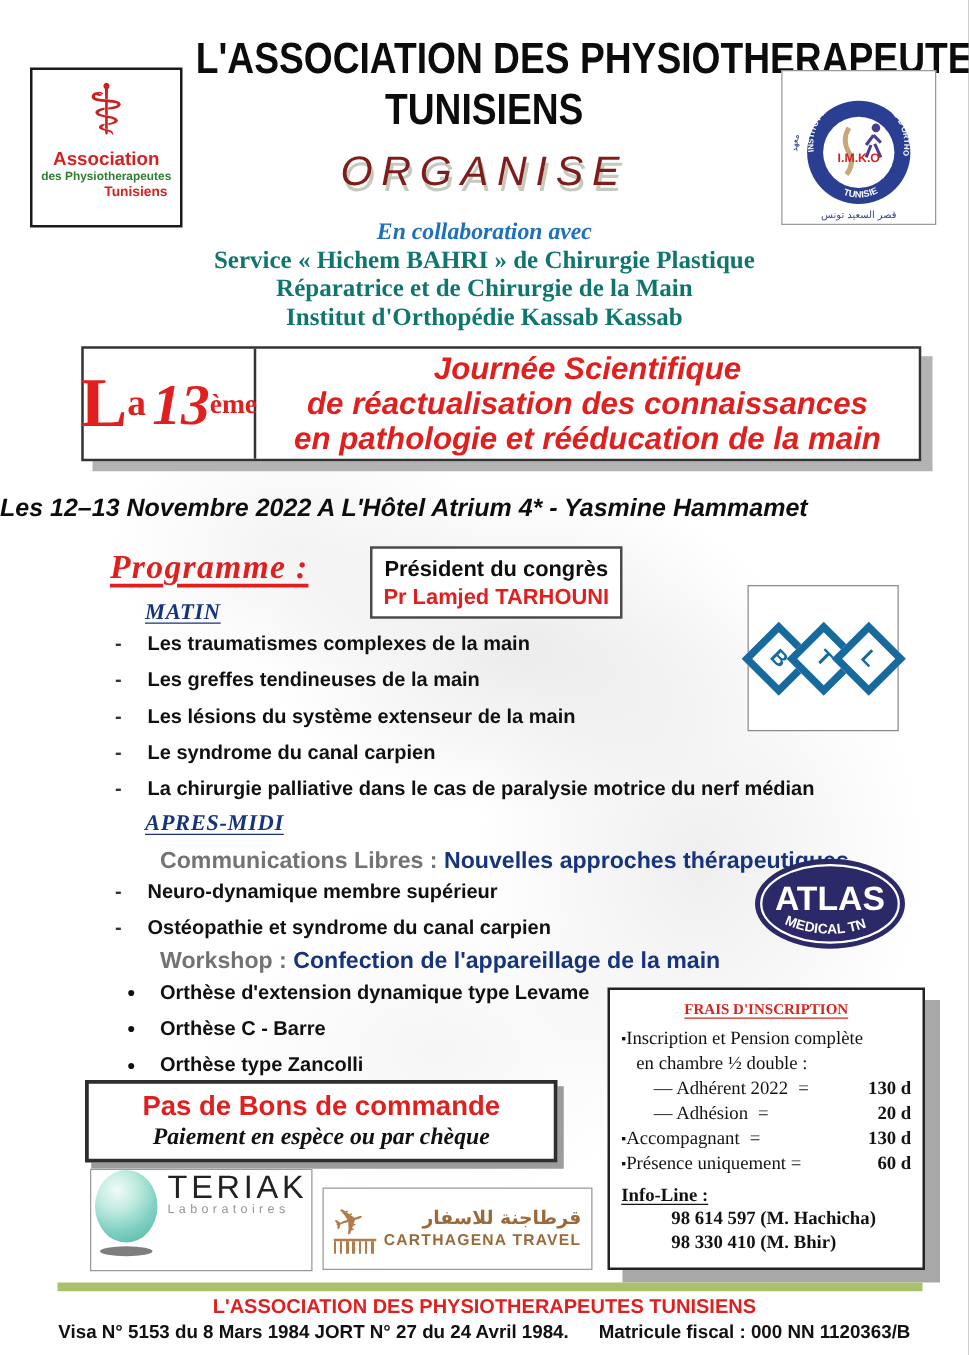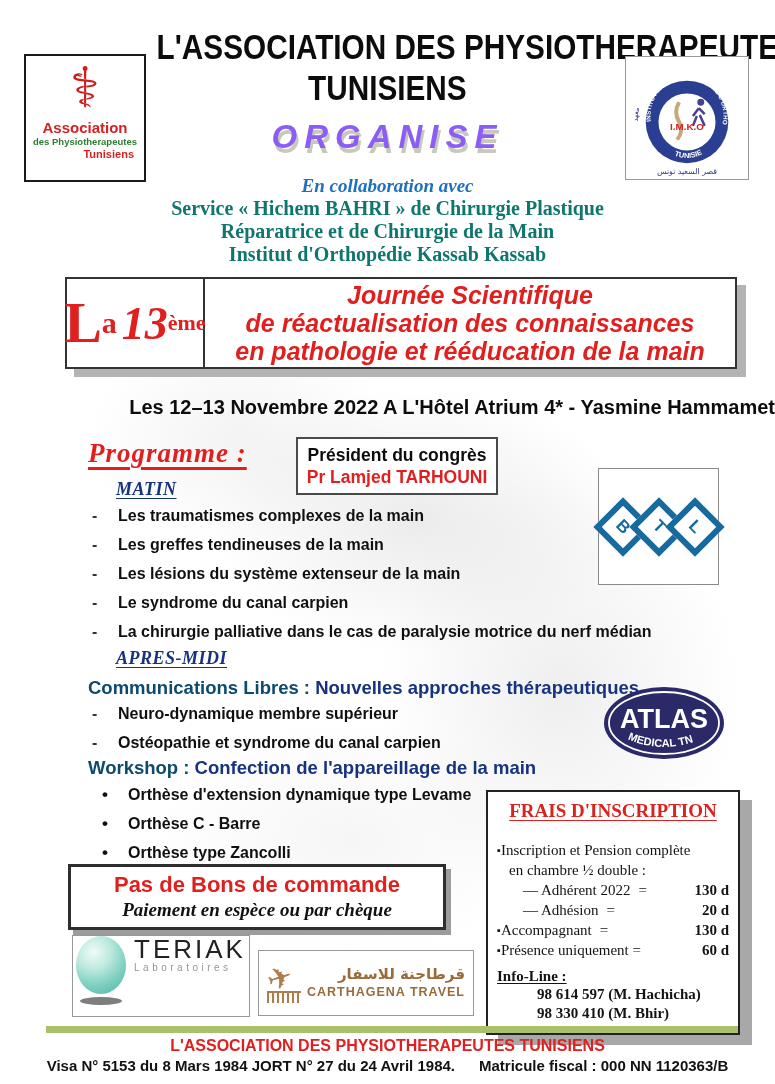--- a/index.html
+++ b/index.html
@@ -9,22 +9,22 @@
   .watermark{position:absolute;inset:0;pointer-events:none;
     background:
       radial-gradient(ellipse 300px 190px at 420px 520px, rgba(185,185,185,.28), transparent 70%),
       radial-gradient(ellipse 250px 300px at 560px 690px, rgba(190,190,190,.25), transparent 72%),
       radial-gradient(ellipse 220px 150px at 240px 440px, rgba(200,200,200,.22), transparent 70%),
       radial-gradient(ellipse 260px 160px at 350px 840px, rgba(205,205,205,.18), transparent 75%);}
   .abs{position:absolute;}
   
   .main-title{left:100px;right:100px;top:26px;text-align:center;color:#0c0c0c;font-weight:bold;}
   .main-title .tline{display:inline-block;transform:scaleX(.85);font-size:35px;line-height:41px;letter-spacing:0px;white-space:nowrap;}
-  .organise{left:0;right:0;top:118px;text-align:center;font-size:33px;font-style:italic;font-weight:bold;
-            color:#8b5cf6;letter-spacing:7px;text-shadow:2px 5px 0 rgba(150,158,135,.55);}
+  .organise{left:0;right:0;top:118px;text-align:center;font-size:33px;font-style:italic;font-weight:normal;
+            color:#7f1d1d;letter-spacing:7px;text-shadow:2px 5px 0 rgba(150,158,135,.55);}
   .assoc-logo{left:24px;top:54px;width:118px;height:124px;border:2px solid #1a1a1a;background:#fff;
               display:flex;flex-direction:column;align-items:center;justify-content:flex-start;}
   .caduceus{font-size:56px;line-height:64px;color:#cc2020;}
   .assoc-l1{font-size:15px;font-weight:bold;color:#d42222;line-height:16px;}
   .assoc-l2{font-size:9.5px;font-weight:bold;color:#2e7d32;line-height:12px;}
   .assoc-l3{font-size:11px;font-weight:bold;color:#d42222;line-height:13px;align-self:flex-end;margin-right:10px;}
   .imko-logo{right:26px;top:56px;width:122px;height:122px;border:1px solid #999;background:#fff;
              display:flex;align-items:center;justify-content:center;}
   
   .collab-intro{left:0;right:0;top:175px;text-align:center;font-family:"Liberation Serif",serif;
@@ -35,21 +35,21 @@
   .banner{left:65px;top:277px;width:668px;height:88px;background:#fff;border:2px solid #333;
           box-shadow:9px 8px 0 #b3b3b3;display:flex;}
   .banner-left{width:136px;border-right:2px solid #333;display:flex;align-items:center;justify-content:center;
                color:#e01f1f;font-family:"Liberation Serif",serif;font-weight:bold;}
   .ed-big{font-size:56px;line-height:1;}
   .ed-small{font-size:30px;}
   .ed-num{font-size:46px;font-style:italic;margin-left:5px;}
   .ed-sup{font-size:22px;vertical-align:14px;}
   .banner-right{flex:1;display:flex;flex-direction:column;align-items:center;justify-content:center;
                 color:#e01f1f;font-weight:bold;font-style:italic;font-size:25px;line-height:28px;text-align:center;}
-  .date-line{left:0;right:0;top:396px;text-align:right;font-size:20px;font-weight:bold;color:#0d0d0d;}
+  .date-line{left:0;right:0;top:396px;text-align:left;font-size:20px;font-weight:bold;font-style:italic;color:#0d0d0d;}
   
   .prog-heading{left:88px;top:438px;font-family:"Liberation Serif",serif;font-size:27px;font-weight:bold;
                 font-style:italic;color:#e01f1f;text-decoration:underline;text-underline-offset:5px;
                 text-decoration-thickness:3px;letter-spacing:1px;}
   .president-box{left:296px;top:437px;width:198px;height:54px;border:2px solid #4a4a4a;background:#fff;
                  display:flex;flex-direction:column;align-items:center;justify-content:center;line-height:22px;}
   .president-box .p1{font-size:17.5px;font-weight:bold;color:#0d0d0d;}
   .president-box .p2{font-size:17.5px;font-weight:bold;color:#e01f1f;}
   .sub-heading{font-family:"Liberation Serif",serif;font-size:18px;font-weight:bold;font-style:italic;
                color:#16337e;text-decoration:underline;text-underline-offset:3px;letter-spacing:.5px;}
@@ -57,42 +57,42 @@
   .apres-h{left:116px;top:648px;}
   .list{display:flex;flex-direction:column;}
   .dash-item,.dot-item{position:relative;padding-left:28px;font-size:16px;font-weight:bold;color:#101010;
                        margin-bottom:13px;line-height:16px;}
   .dash-item::before{content:"-";position:absolute;left:2px;color:#333;}
   .dot-item::before{content:"•";position:absolute;left:2px;font-size:17px;}
   .matin-list{left:90px;top:508px;width:640px;}
   .comm-list{left:90px;top:706px;width:560px;}
   .ws-list{left:100px;top:787px;width:480px;}
   .label-line{font-size:18.5px;font-weight:bold;}
-  .label-line .red{color:#0c4a6e;}
+  .label-line .red{color:#737373;margin-left:40px;}
   .label-line .blue{color:#16337e;}
   .comm-line{left:88px;top:677px;}
   .ws-line{left:88px;top:757px;}
   
   .btl-box{left:598px;top:468px;width:119px;height:115px;border:1px solid #8a8a8a;background:#fff;
            display:flex;align-items:center;justify-content:center;}
   .btl-row{display:flex;}
   .btl-diamond{width:30px;height:30px;border:6px solid #176a9e;transform:rotate(45deg);margin:0 -3px;
                display:flex;align-items:center;justify-content:center;background:#fff;}
   .btl-diamond span{color:#176a9e;font-weight:bold;font-size:17px;}
   .atlas-box{left:603px;top:686px;width:122px;height:74px;}
   
   .payment-box{left:68px;top:864px;width:372px;height:60px;border:3px solid #2e2e2e;background:#fff;
                box-shadow:5px 5px 0 #9c9c9c;display:flex;flex-direction:column;align-items:center;justify-content:center;}
   .payment-box .l1{font-size:22px;font-weight:bold;color:#e01f1f;line-height:26px;}
   .payment-box .l2{font-family:"Liberation Serif",serif;font-size:19px;font-weight:bold;font-style:italic;color:#111;line-height:24px;}
   
   .fees-box{left:486px;top:790px;width:254px;border:2px solid #222;background:#fff;box-shadow:12px 10px 0 #a8a8a8;
             padding:8px 9px 10px 9px;font-family:"Liberation Serif",serif;color:#131313;box-sizing:border-box;}
-  .fees-title{text-align:center;color:#d8231f;font-weight:bold;font-size:19px;text-decoration:underline;
-              text-underline-offset:3px;margin-bottom:18px;}
+  .fees-title{text-align:center;color:#d8231f;font-weight:bold;font-size:12px;text-decoration:underline;
+              text-underline-offset:3px;margin-bottom:6px;}
   .fee-row{display:flex;font-size:15px;line-height:20px;align-items:flex-end;}
   .fee-row .val{font-weight:bold;margin-left:auto;}
   .fee-row .eq{margin-left:8px;}
   .sq::before{content:"▪  ";font-size:11px;}
   .ind1{padding-left:12px;}
   .ind2{padding-left:26px;}
   .dash-pre::before{content:"—  ";}
   .infoline{font-size:15px;font-weight:bold;text-decoration:underline;text-underline-offset:2px;margin-top:8px;}
   .phone{font-size:15px;font-weight:bold;padding-left:40px;line-height:19px;}
   

